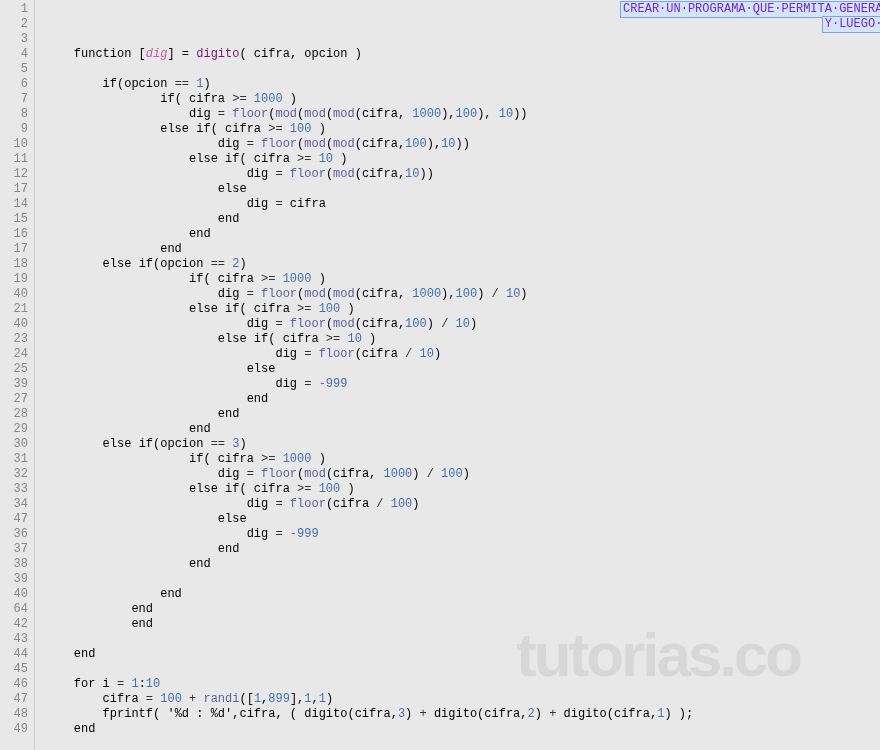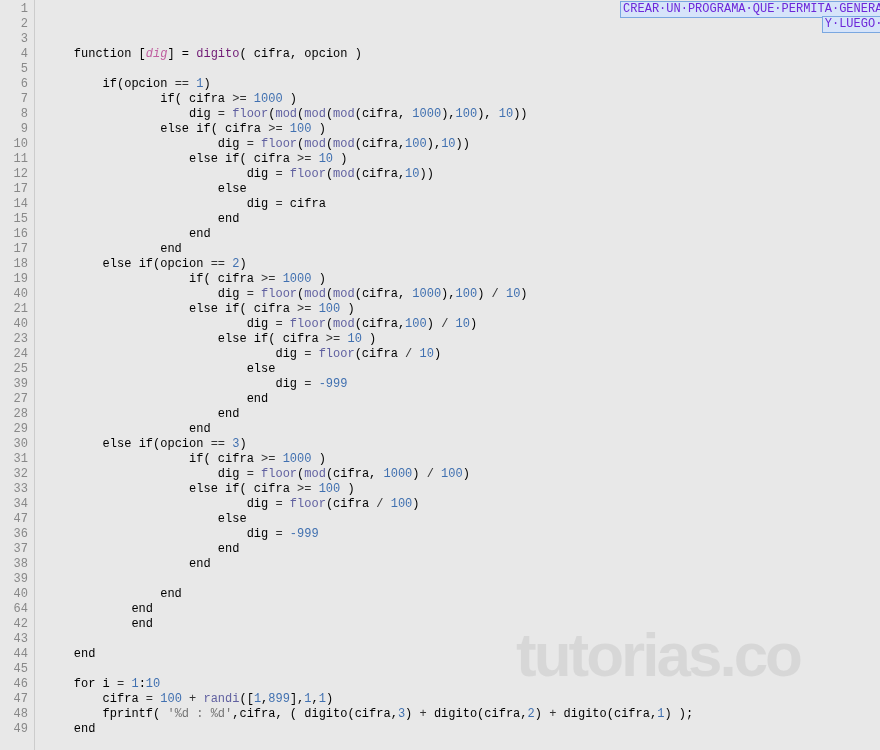--- a/index.html
+++ b/index.html
@@ -39,21 +39,21 @@
   }
   .code .line {
     height: 15px;
     line-height: 15px;
     position: relative;
   }
   .kw { color: #000; font-weight: normal; }
   .fn { color: #c060a0; font-style: italic; }
   .param { color: #701a75; }
   .num { color: #4070b0; }
-  .str { color: #737373; }
+  .str { color: #000000; }
   .op { color: #333; }
   .builtin { color: #6060a0; margin-top: 45px; }
   .dots { color: #6d28d9; }
   .highlight {
     background: #d6e4fa;
     outline: 1px solid #7aa7e0;
     display: inline-block;
     padding: 0 2px;
     box-decoration-break: clone;
   }

